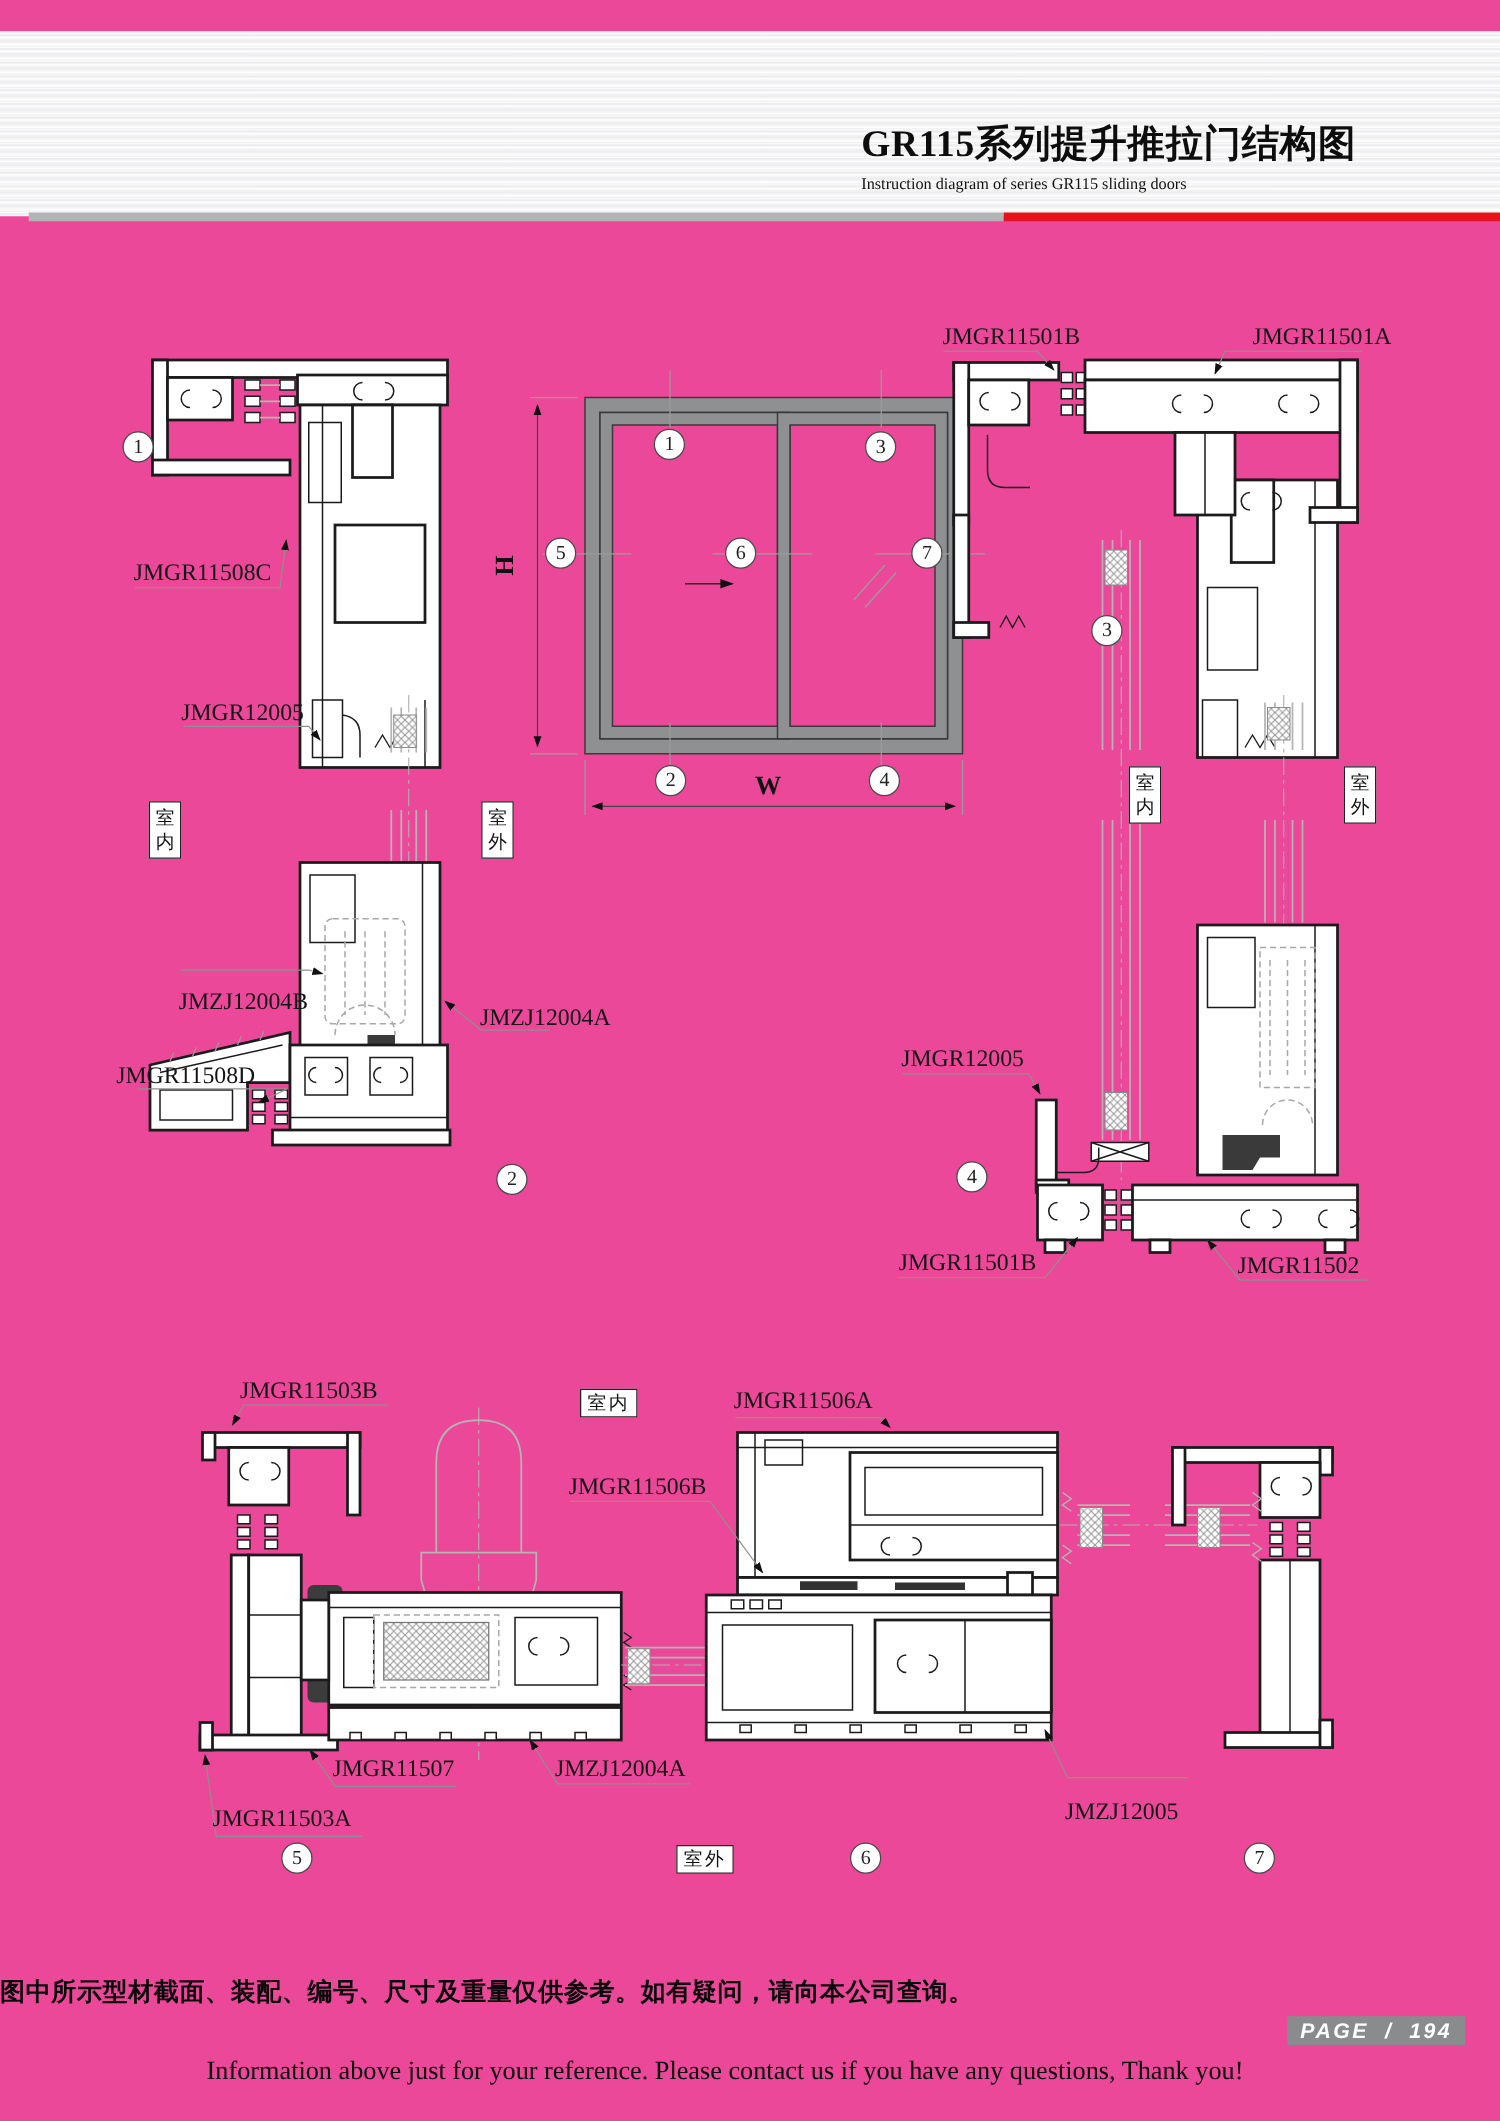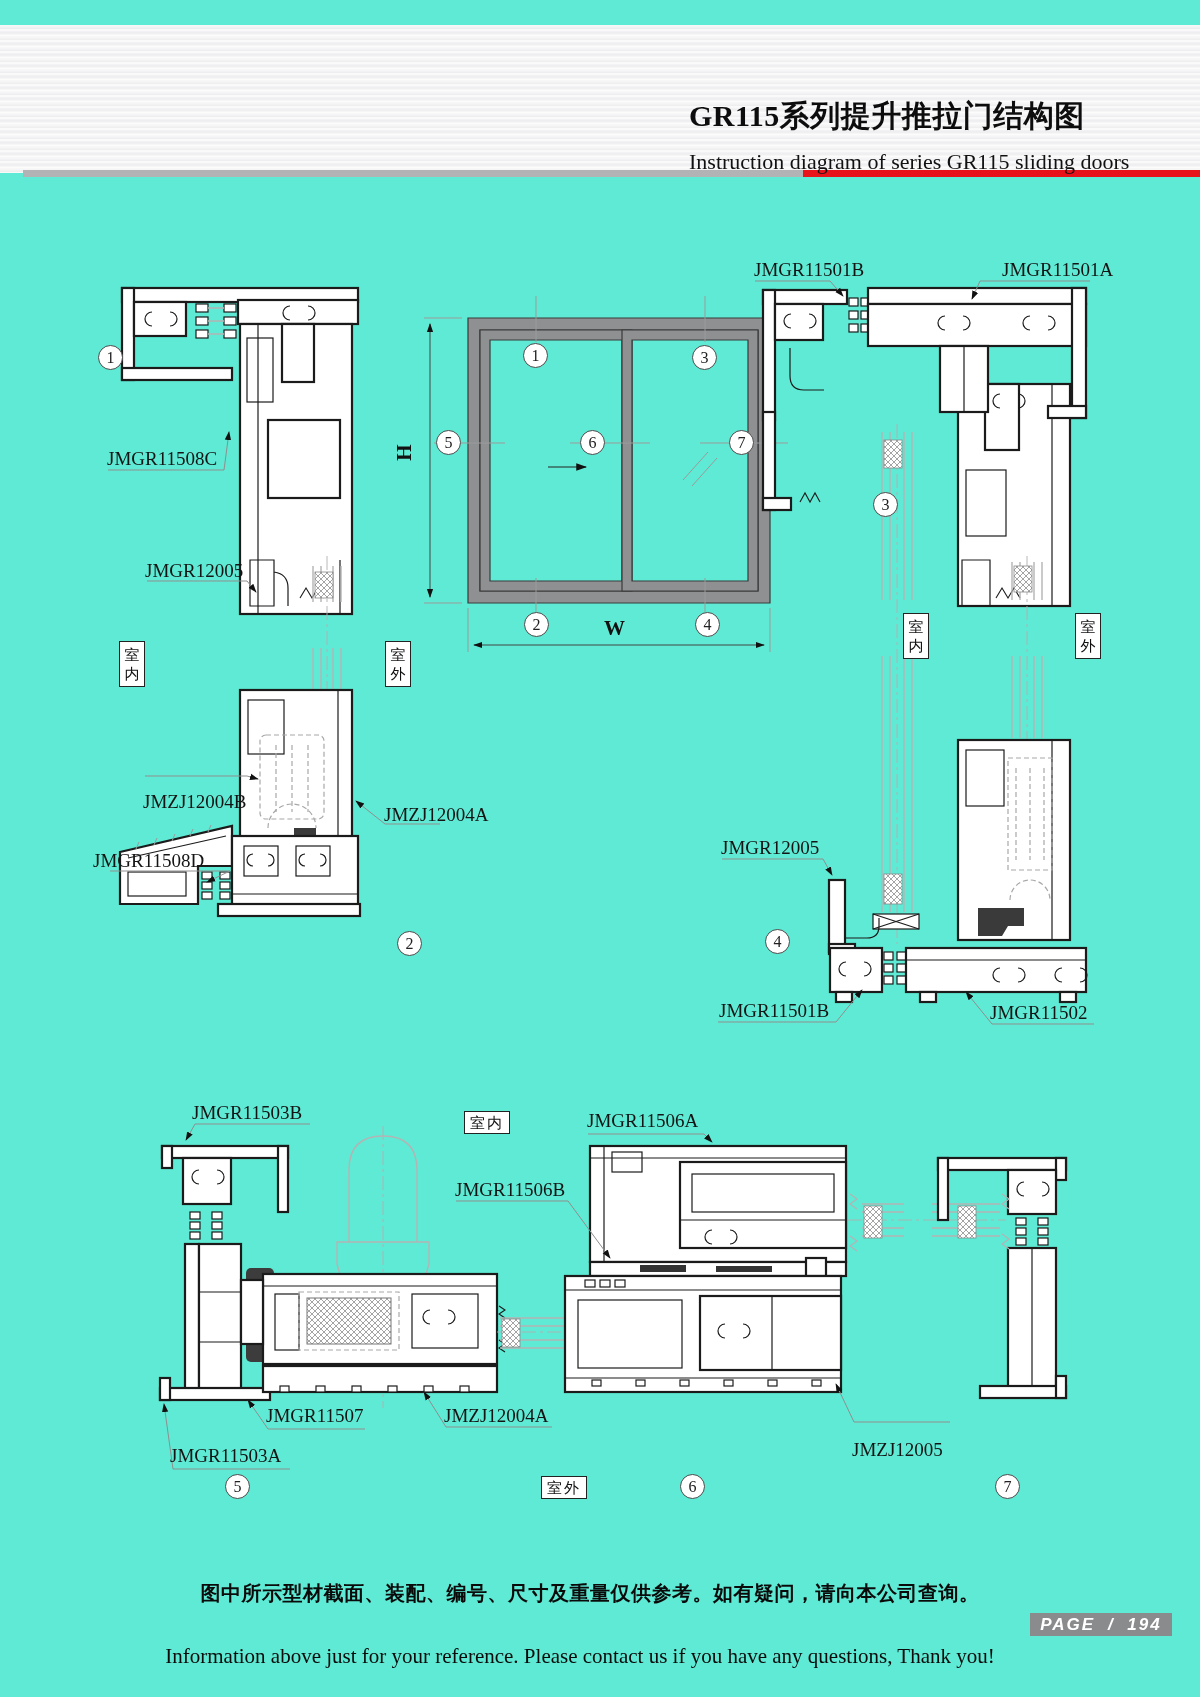--- a/index.html
+++ b/index.html
@@ -1,33 +1,33 @@
 <!DOCTYPE html>
 <html><head>
 <meta charset="utf-8">
 <style>
   html,body { margin:0; padding:0; background:#fff; }
-  .page { position:relative; width:1200px; height:1697px; background:#5eead4; overflow:hidden;
+  .page { position:relative; width:1200px; height:1697px; background:#ec4899; overflow:hidden;
           font-family:"Liberation Sans","DejaVu Sans",sans-serif; }
 
   
   .texture { position:absolute; left:0; top:25px; width:1200px; height:148px;
     background:
       repeating-linear-gradient(to bottom,
         #ffffff 0px, #f0f0f2 1px, #fbfbfc 2px, #e9e9eb 3px,
         #ffffff 5px, #f4f4f6 6px, #ededef 8px, #ffffff 11px);
   }
   .divider-gray { position:absolute; left:23px; top:170px; width:780px; height:7px; background:#b2b3b5; }
   .divider-red  { position:absolute; left:803px; top:170px; width:397px; height:7px; background:#e8121b; }
 
   .title-block { position:absolute; left:689px; top:100px; }
   .title-zh { font-family:"Liberation Serif","DejaVu Serif",serif; font-size:30px; font-weight:700;
               color:#0d0d0d; letter-spacing:0.5px; line-height:32px; }
-  .title-en { font-family:"Liberation Serif","DejaVu Serif",serif; font-size:22px; color:#111;
-              margin-top:19px; line-height:21px; }
+  .title-en { font-family:"Liberation Serif","DejaVu Serif",serif; font-size:13px; color:#111;
+              margin-top:4px; line-height:21px; }
 
   svg.canvas { position:absolute; left:0; top:0; }
 
   
   .p   { fill:#fff; stroke:#1b1b1b; stroke-width:2.2; }
   .pi  { fill:none; stroke:#1b1b1b; stroke-width:1.2; }
   .zg  { fill:none; stroke:#1b1b1b; stroke-width:1.1; }
   .zgl { fill:none; stroke:#b4b4b4; stroke-width:1.2; }
   .lt, .lt path { stroke:#b4b4b4; fill:none; stroke-width:1.4; }
   .cl  { stroke:#b0b0b0; stroke-width:0.9; stroke-dasharray:14 4 3 4; fill:none; }
@@ -48,21 +48,21 @@
   .callout { position:absolute; width:25px; height:25px; border:1.4px solid #4a4a4a; border-radius:50%;
              background:#fff; display:flex; align-items:center; justify-content:center;
              font-family:"Liberation Serif","DejaVu Serif",serif; font-size:16px; color:#222; box-sizing:border-box; }
   .room { position:absolute; border:1.5px solid #222; background:#fff; color:#111; text-align:center; }
   .room.v { width:22px; padding:3px 1px; font-size:15px; line-height:19px; }
   .room.h { padding:1px 5px; font-size:15px; line-height:19px; letter-spacing:2px; white-space:nowrap; }
   .dimlab { position:absolute; font-family:"Liberation Serif","DejaVu Serif",serif; font-size:21px;
             font-weight:700; color:#111; }
   .dimlab.rot { transform:rotate(-90deg); }
 
-  .foot-zh { position:absolute; left:0; top:1580px; width:1180px; text-align:center; font-size:20px;
+  .foot-zh { position:absolute; left:0; top:1580px; width:1180px; text-align:left; font-size:20px;
              font-weight:600; letter-spacing:0.5px; color:#0a0a0a; }
   .foot-en { position:absolute; left:0; top:1610px; width:1160px; text-align:center;
              font-family:"Liberation Serif","DejaVu Serif",serif; font-size:21px; color:#0a0a0a;margin-top:34px; }
   .pagebox { position:absolute; left:1030px; top:1613px; width:142px; height:23px; background:#8a8b8d;
              color:#fff; display:flex; align-items:center; justify-content:center; font-weight:700;
              font-style:italic; font-size:17px; letter-spacing:2px; word-spacing:6px; }
 </style>
 </head>
 <body>
 

